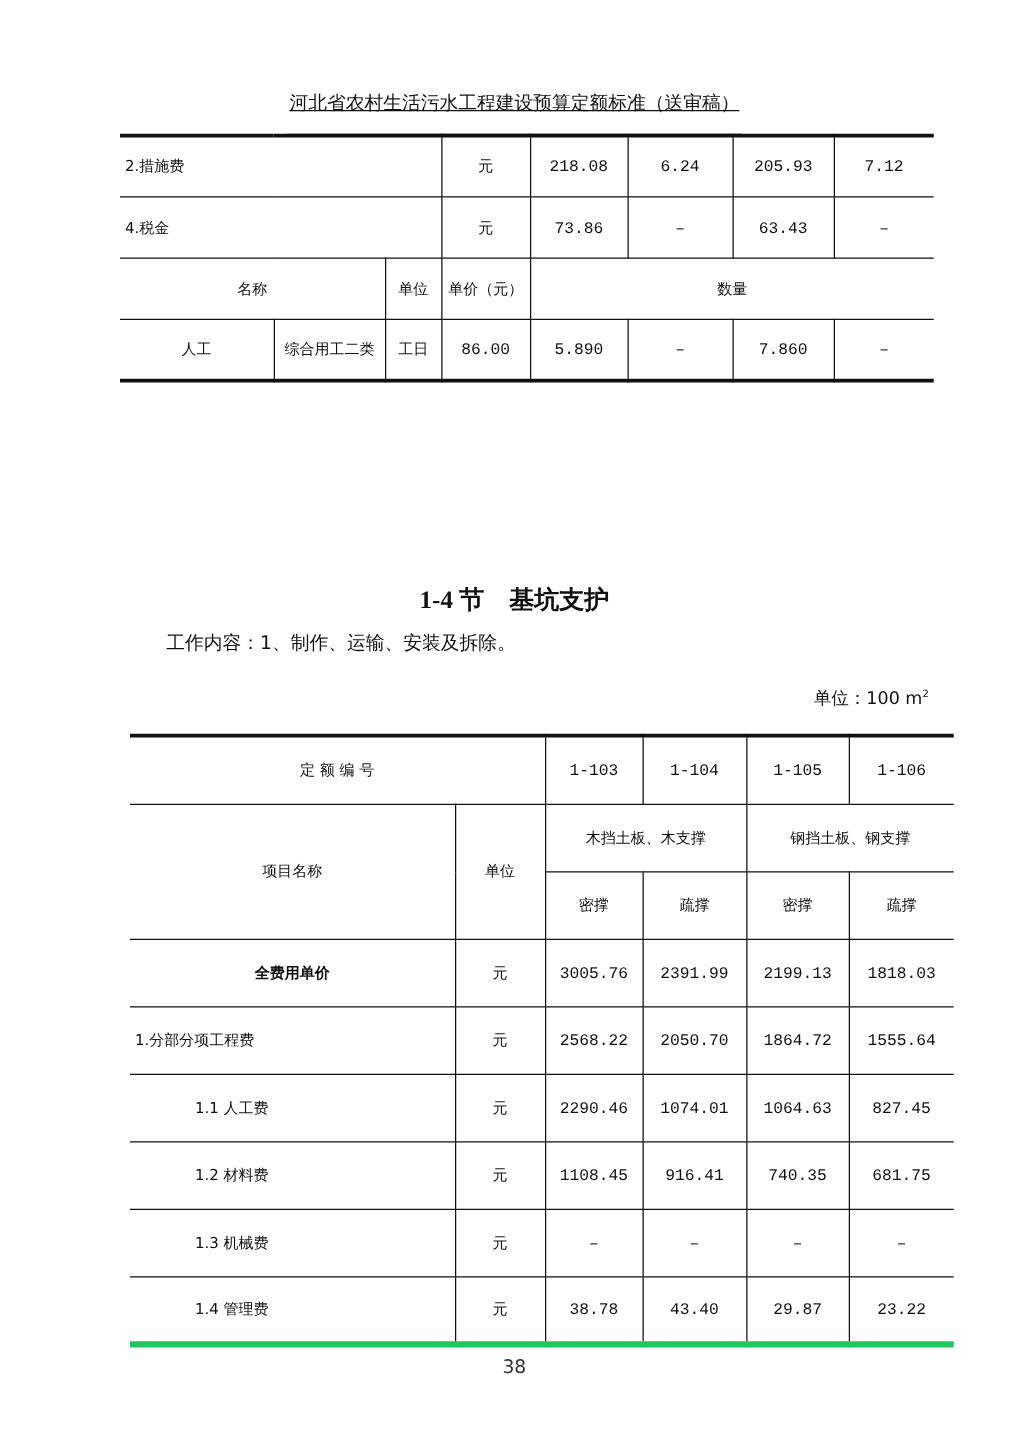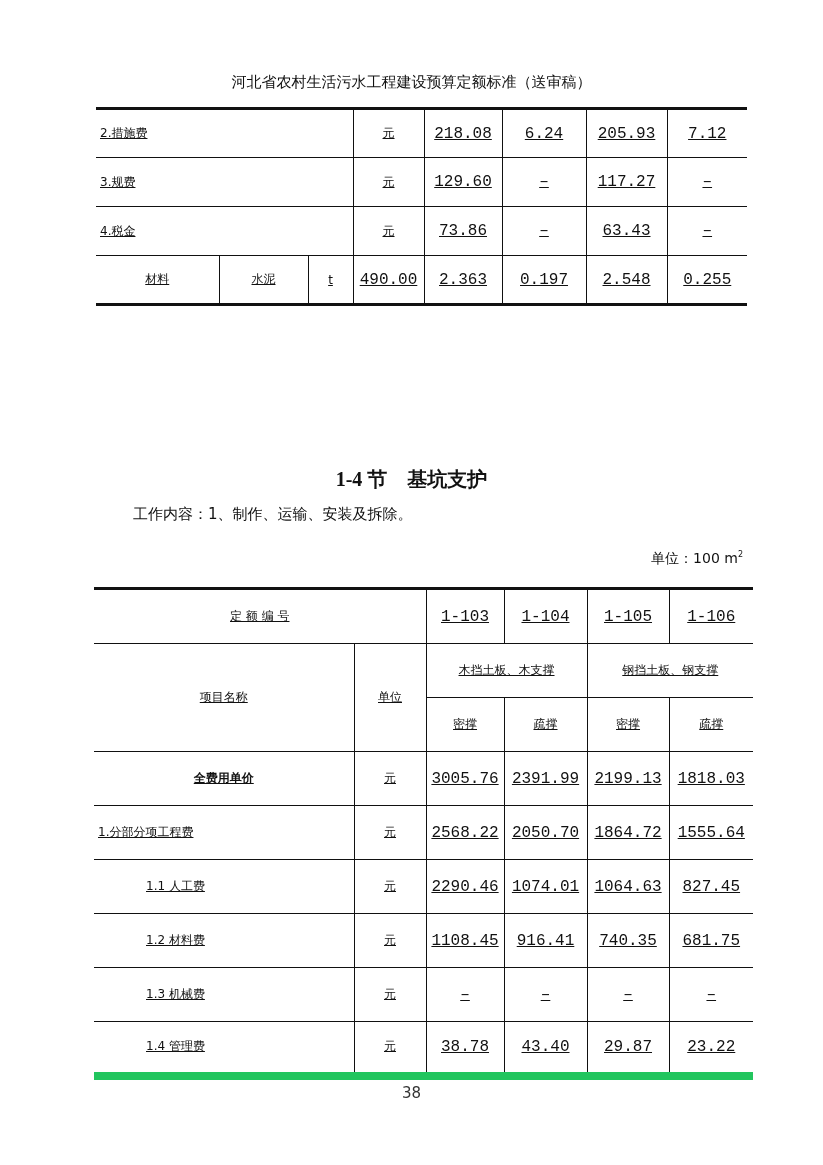--- a/index.html
+++ b/index.html
@@ -1,31 +1,31 @@
 <!DOCTYPE html>
 <html><head>
 <meta charset="utf-8">
 <style>
   html, body { margin: 0; padding: 0; background: #ffffff; }
   body { width: 823px; height: 1165px; position: relative; overflow: hidden;
          font-family: "DejaVu Sans", "Liberation Sans", sans-serif; color: #111; }
   .hdr { position: absolute; top: 73px; left: 0; width: 823px; text-align: center;
          font-size: 15px; letter-spacing: 0px; }
-  .hdr span { border-bottom: 1px solid #111; padding: 0 2px 16px 2px; }
-  table { border-collapse: collapse; position: absolute; table-layout: fixed; text-decoration: underline; }
+  .hdr span { border-bottom: 1px solid #111; padding: 0 2px 16px 2px; text-decoration: underline; }
+  table { border-collapse: collapse; position: absolute; table-layout: fixed; }
   td { border: 1px solid #111; font-size: 11px; text-align: center; vertical-align: middle; padding: 0; }
   td.l { text-align: left; padding-left: 4px; }
   td.l2 { text-align: left; padding-left: 52px; }
-  .n { font-family: "Liberation Mono", "DejaVu Sans Mono", monospace; font-size: 16px; }
+  .n { font-family: "Liberation Mono", "DejaVu Sans Mono", monospace; font-size: 13px; }
   .c { font-size: 12px; }
   #t1 { top: 107px; left: 96px; width: 651px; border-top: 3px solid #111; border-bottom: 3px solid #111; }
   #t1 td { border-left: 1px solid #111; border-right: 1px solid #111; }
   #t1 tr td:first-child { border-left: none; }
   #t1 tr td:last-child { border-right: none; }
-  #t2 { top: 587px; left: 94px; width: 659px; border-top: 3px solid #111; border-bottom: 8px solid #22c55e; }
+  #t2 { top: 587px; left: 104px; width: 659px; border-top: 3px solid #111; border-bottom: 5px solid #22c55e; }
   #t2 tr td:first-child { border-left: none; }
   #t2 tr td:last-child { border-right: none; }
   .sec { position: absolute; top: 466px; left: 0; width: 823px; text-align: center;
          font-family: "Liberation Serif", "DejaVu Serif", serif; font-weight: bold; font-size: 20px; }
   .work { position: absolute; top: 505px; left: 133px; font-size: 15px; }
   .unit { position: absolute; top: 550px; right: 80px; font-size: 14px; }
   .unit sup { font-size: 8px; }
   .pg { position: absolute; top: 1084px; left: 0; width: 823px; text-align: center; font-size: 15px; color: #333; }
   .b { font-weight: bold; }
 </style>
@@ -48,44 +48,42 @@
   <tbody>
       <tr style="height:49px">
     <td class="l c" colspan="3">2.措施费</td>
     <td class="c">元</td>
     <td class="n">218.08</td>
     <td class="n">6.24</td>
     <td class="n">205.93</td>
     <td class="n">7.12</td>
   </tr>
   <tr style="height:49px">
-    <td class="l c" colspan="3">3.规费</td>
-    <td class="c">元</td>
-    <td class="n">129.60</td>
-    <td class="n">–</td>
-    <td class="n">117.27</td>
-    <td class="n">–</td>
-  </tr>
-  <tr style="height:49px">
     <td class="l c" colspan="3">4.税金</td>
     <td class="c">元</td>
     <td class="n">73.86</td>
     <td class="n">–</td>
     <td class="n">63.43</td>
     <td class="n">–</td>
   </tr>
   <tr style="height:49px">
-    <td class="c">材料</td>
-    <td class="c">水泥</td>
-    <td class="c">t</td>
-    <td class="n">490.00</td>
-    <td class="n">2.363</td>
-    <td class="n">0.197</td>
-    <td class="n">2.548</td>
-    <td class="n">0.255</td>
+    <td class="c" colspan="2">名称</td>
+    <td class="c">单位</td>
+    <td class="c">单价（元）</td>
+    <td class="c" colspan="4">数量</td>
+  </tr>
+  <tr style="height:49px">
+    <td class="c">人工</td>
+    <td class="c">综合用工二类</td>
+    <td class="c">工日</td>
+    <td class="n">86.00</td>
+    <td class="n">5.890</td>
+    <td class="n">–</td>
+    <td class="n">7.860</td>
+    <td class="n">–</td>
   </tr>
 </tbody>
   </table>
 
 <div class="sec">1-4 节　基坑支护</div>
 <div class="work">工作内容：1、制作、运输、安装及拆除。</div>
 <div class="unit"><span>单位：100 m</span><sup>2</sup></div>
 
 <table id="t2">
   <colgroup>

